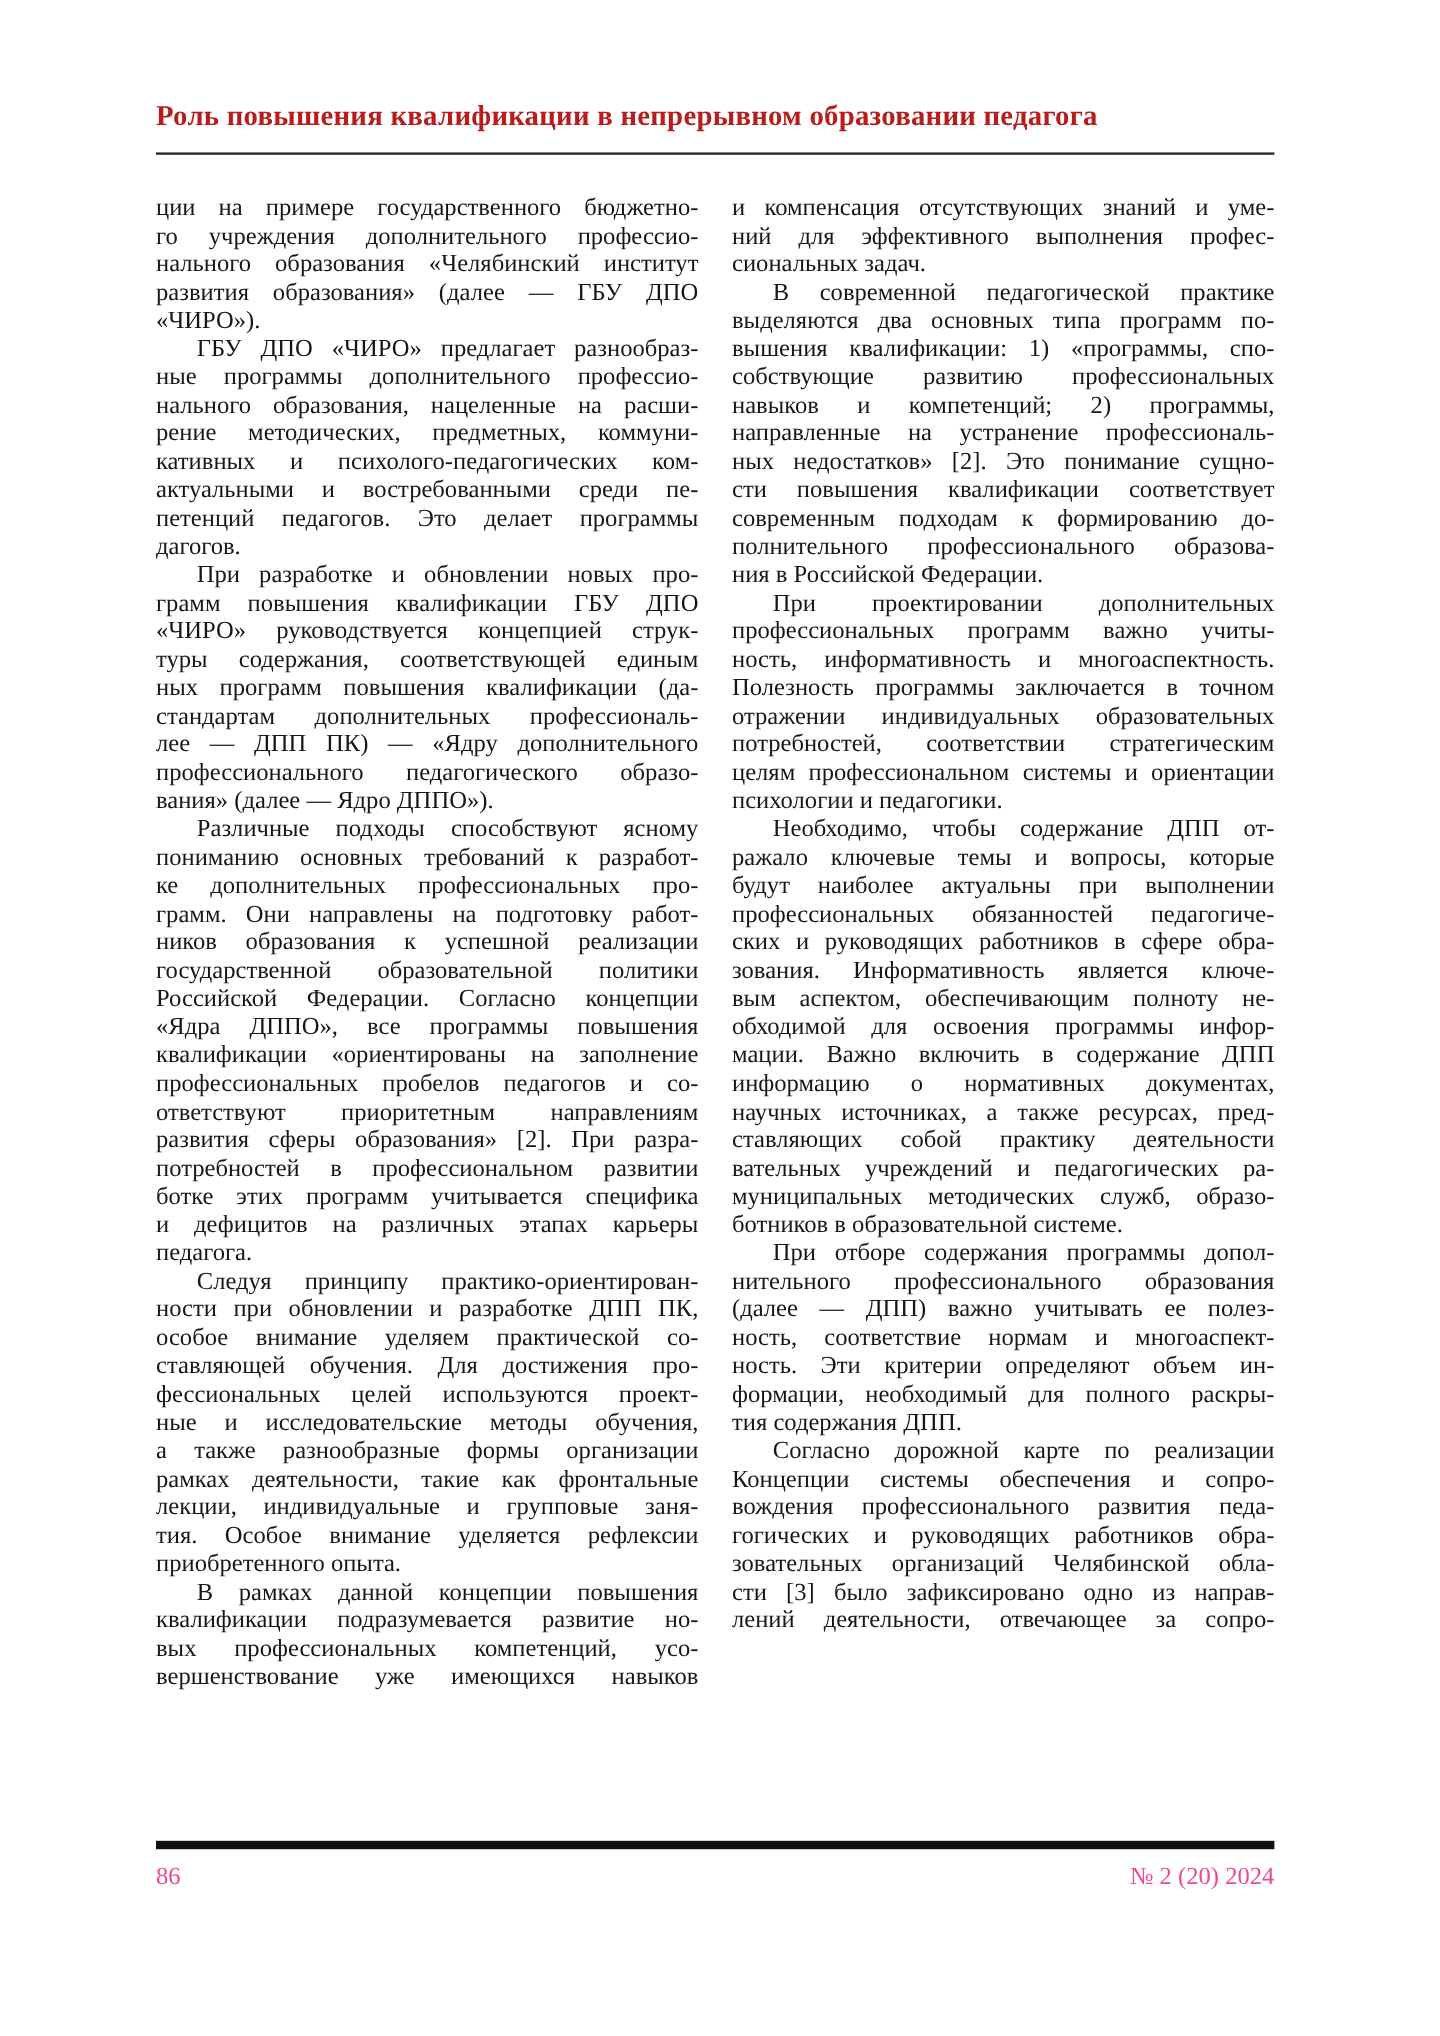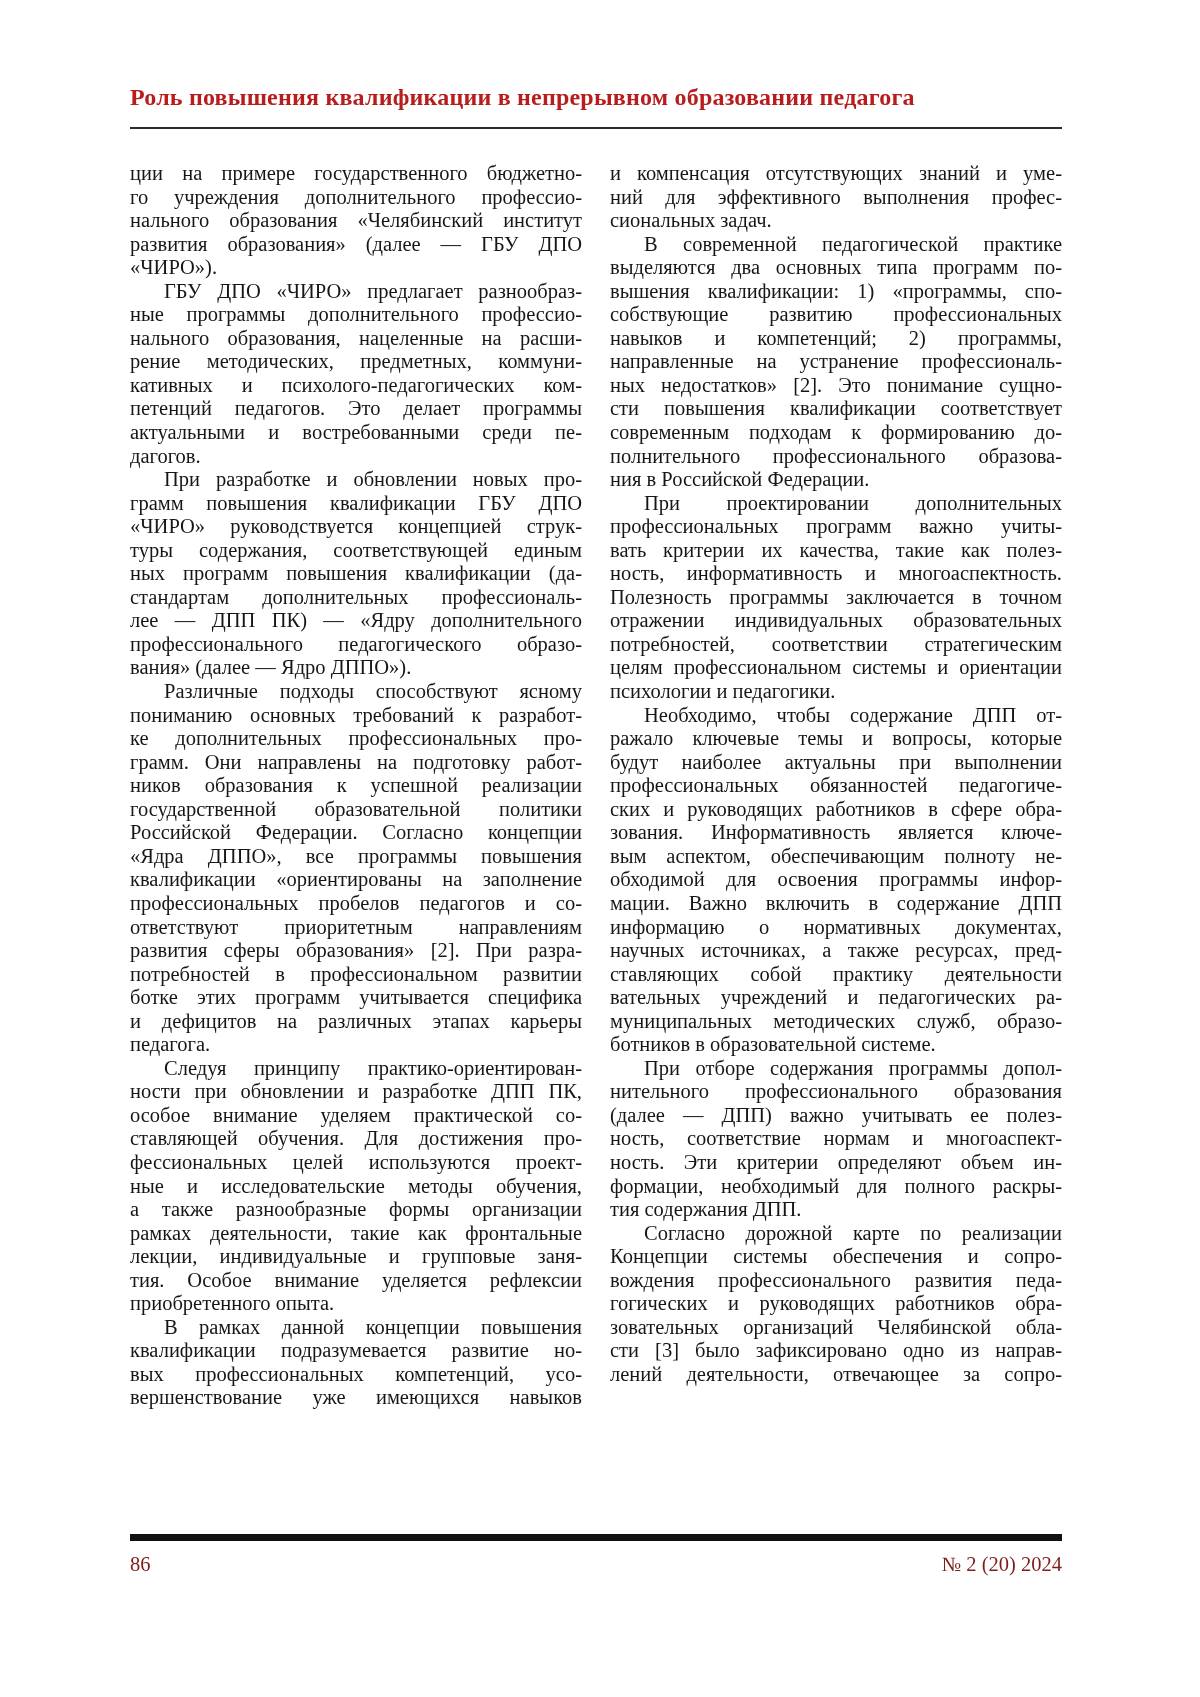--- a/index.html
+++ b/index.html
@@ -67,21 +67,21 @@
     background: #111111;
   }
   .footer-row {
     position: absolute;
     left: 130px;
     top: 1553px;
     width: 932px;
     display: flex;
     justify-content: space-between;
     font-size: 20.5px;
-    color: #7f1d1d;
+    color: #ec4899;
   }
 </style>
 </head>
 <body>
 
 <div class="page">
   <div class="running-head">Роль повышения квалификации в непрерывном образовании педагога</div>
 
   <div class="head-rule"></div>
 
@@ -93,22 +93,22 @@
           <div class="line">нального образования «Челябинский институт</div>
           <div class="line">развития образования» (далее — ГБУ ДПО</div>
           <div class="line lastline">«ЧИРО»).</div>
         </div>
         <div class="para">
           <div class="line firstline">ГБУ ДПО «ЧИРО» предлагает разнообраз-</div>
           <div class="line">ные программы дополнительного профессио-</div>
           <div class="line">нального образования, нацеленные на расши-</div>
           <div class="line">рение методических, предметных, коммуни-</div>
           <div class="line">кативных и психолого-педагогических ком-</div>
+          <div class="line">актуальными и востребованными среди пе-</div>
           <div class="line">петенций педагогов. Это делает программы</div>
-          <div class="line">актуальными и востребованными среди пе-</div>
           <div class="line lastline">дагогов.</div>
         </div>
         <div class="para">
           <div class="line firstline">При разработке и обновлении новых про-</div>
           <div class="line">грамм повышения квалификации ГБУ ДПО</div>
           <div class="line">«ЧИРО» руководствуется концепцией струк-</div>
           <div class="line">туры содержания, соответствующей единым</div>
           <div class="line">ных программ повышения квалификации (да-</div>
           <div class="line">стандартам дополнительных профессиональ-</div>
           <div class="line">лее — ДПП ПК) — «Ядру дополнительного</div>
@@ -168,21 +168,20 @@
           <div class="line">направленные на устранение профессиональ-</div>
           <div class="line">ных недостатков» [2]. Это понимание сущно-</div>
           <div class="line">сти повышения квалификации соответствует</div>
           <div class="line">современным подходам к формированию до-</div>
           <div class="line">полнительного профессионального образова-</div>
           <div class="line lastline">ния в Российской Федерации.</div>
         </div>
         <div class="para">
           <div class="line firstline">При проектировании дополнительных</div>
           <div class="line">профессиональных программ важно учиты-</div>
-          <div class="line">вать критерии их качества, такие как полез-</div>
           <div class="line">ность, информативность и многоаспектность.</div>
           <div class="line">Полезность программы заключается в точном</div>
           <div class="line">отражении индивидуальных образовательных</div>
           <div class="line">потребностей, соответствии стратегическим</div>
           <div class="line">целям профессиональном системы и ориентации</div>
           <div class="line lastline">психологии и педагогики.</div>
         </div>
         <div class="para">
           <div class="line firstline">Необходимо, чтобы содержание ДПП от-</div>
           <div class="line">ражало ключевые темы и вопросы, которые</div>

